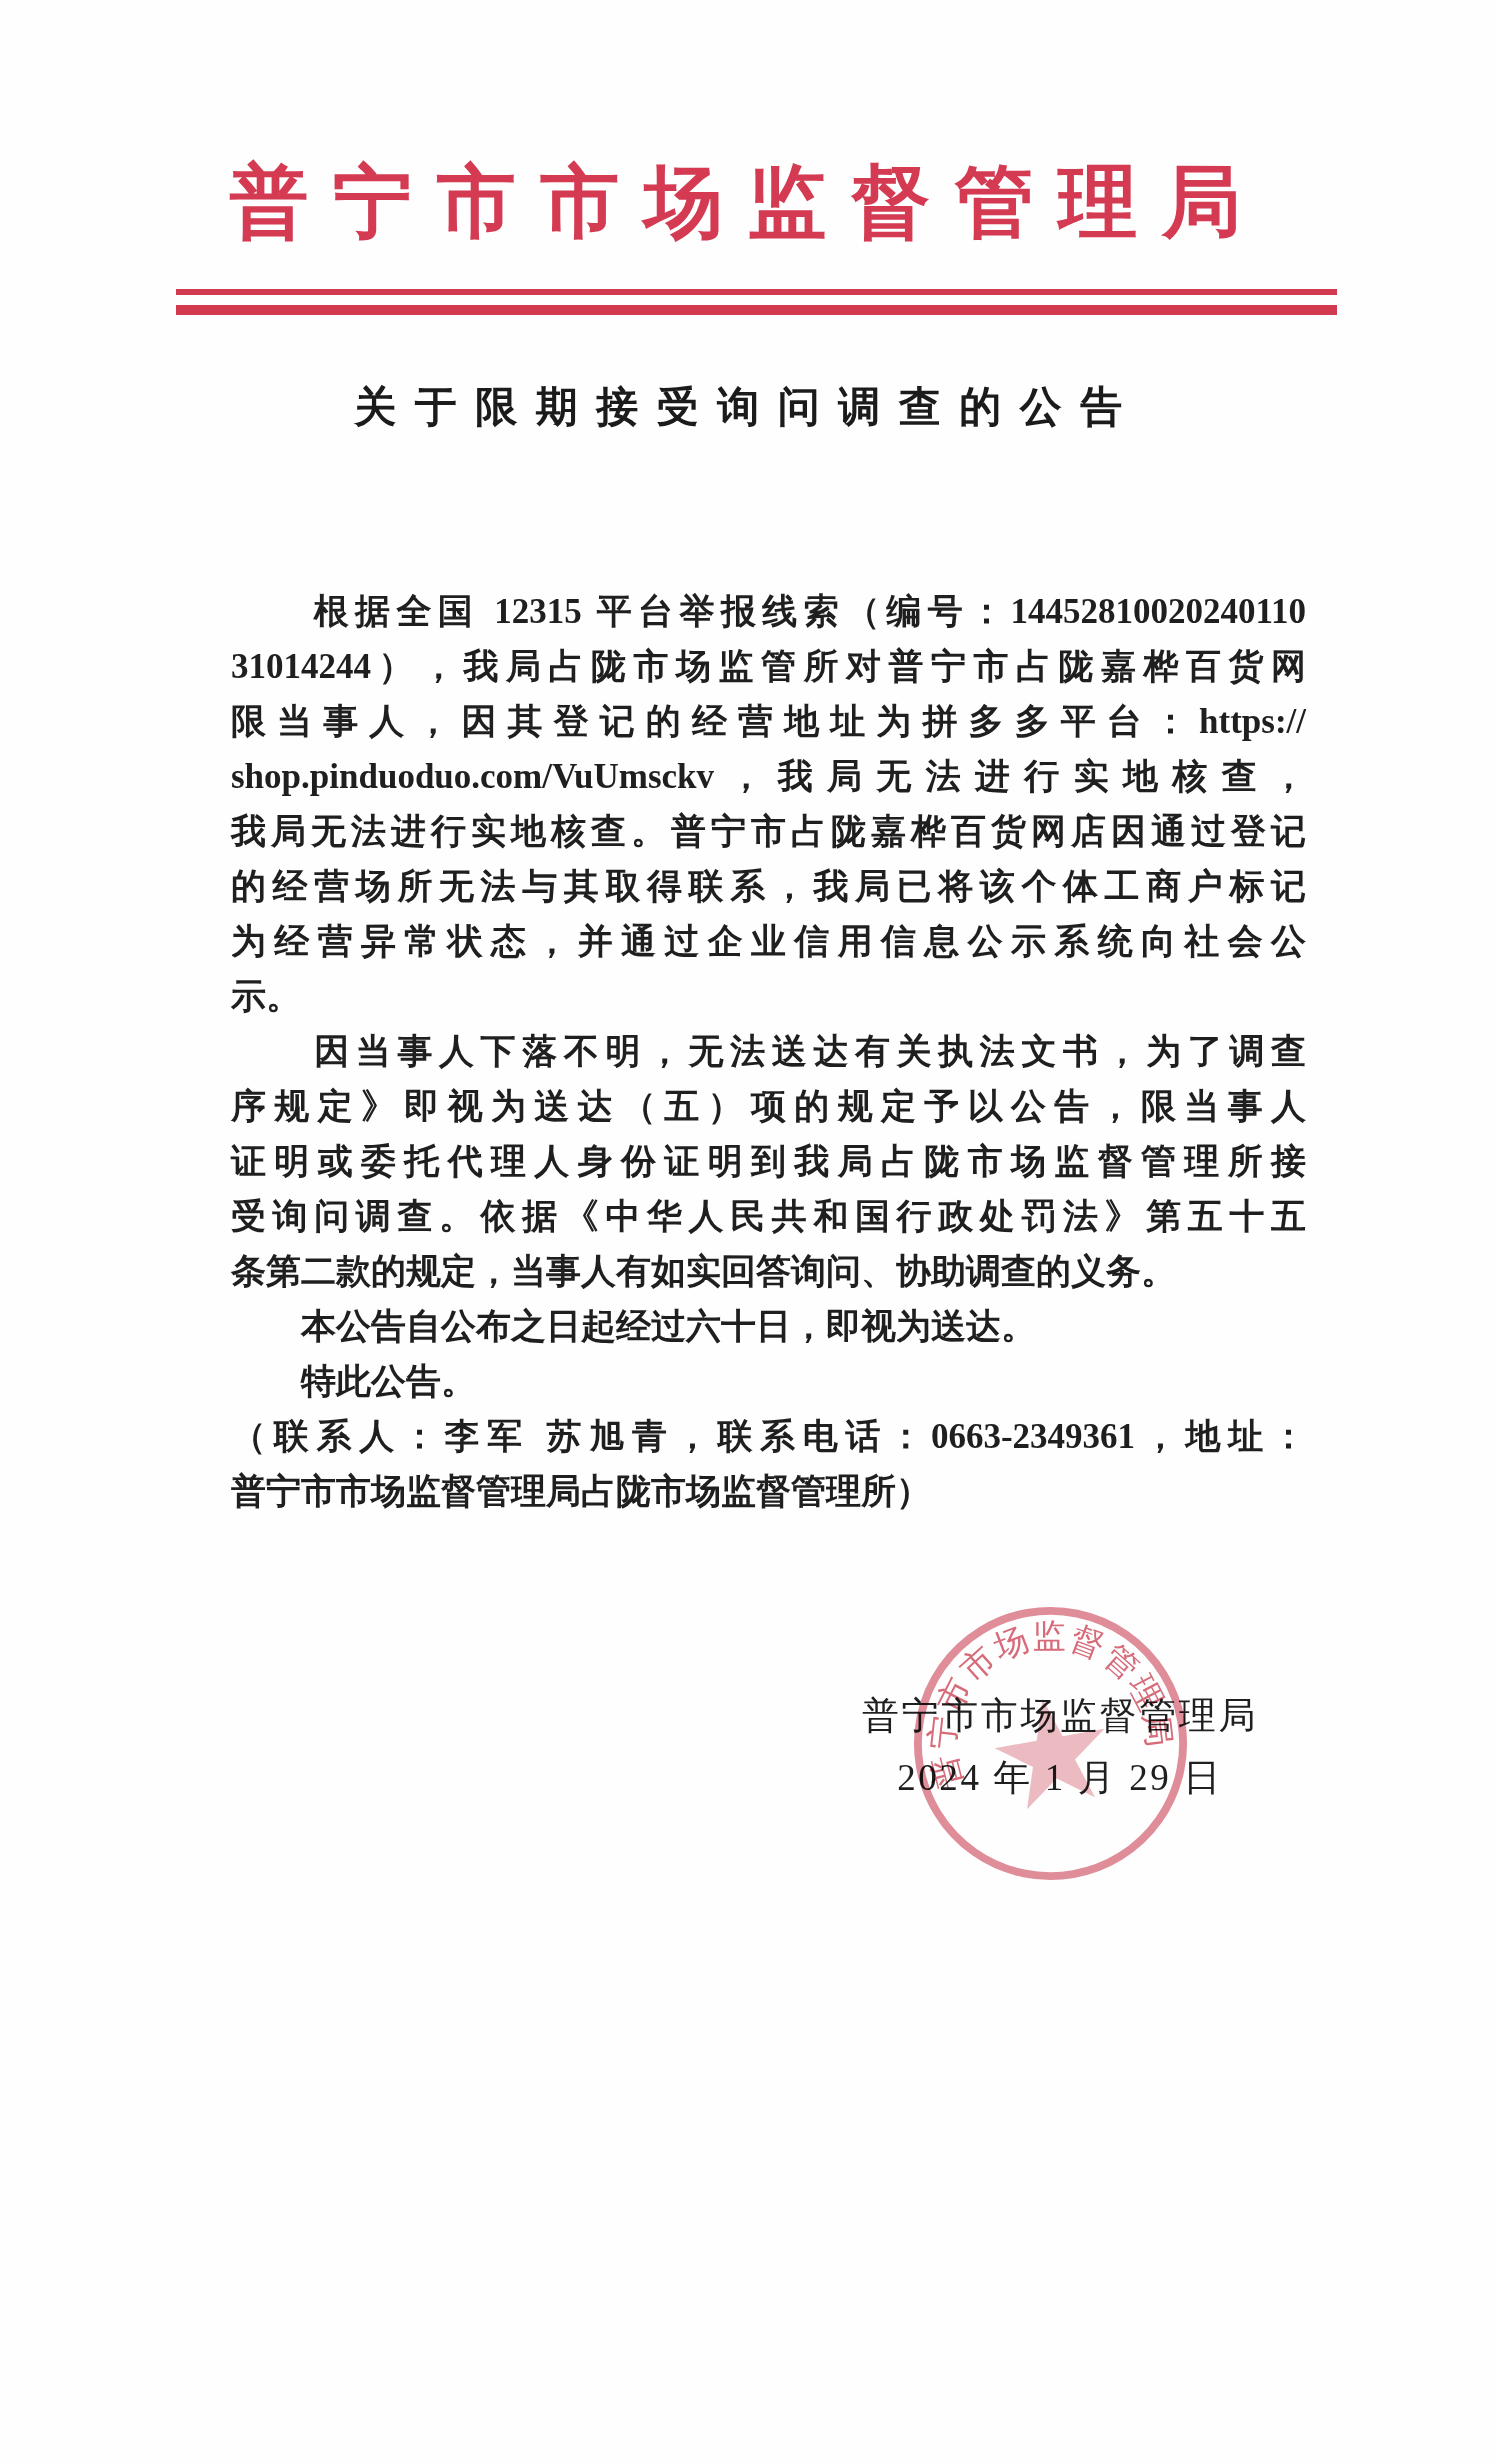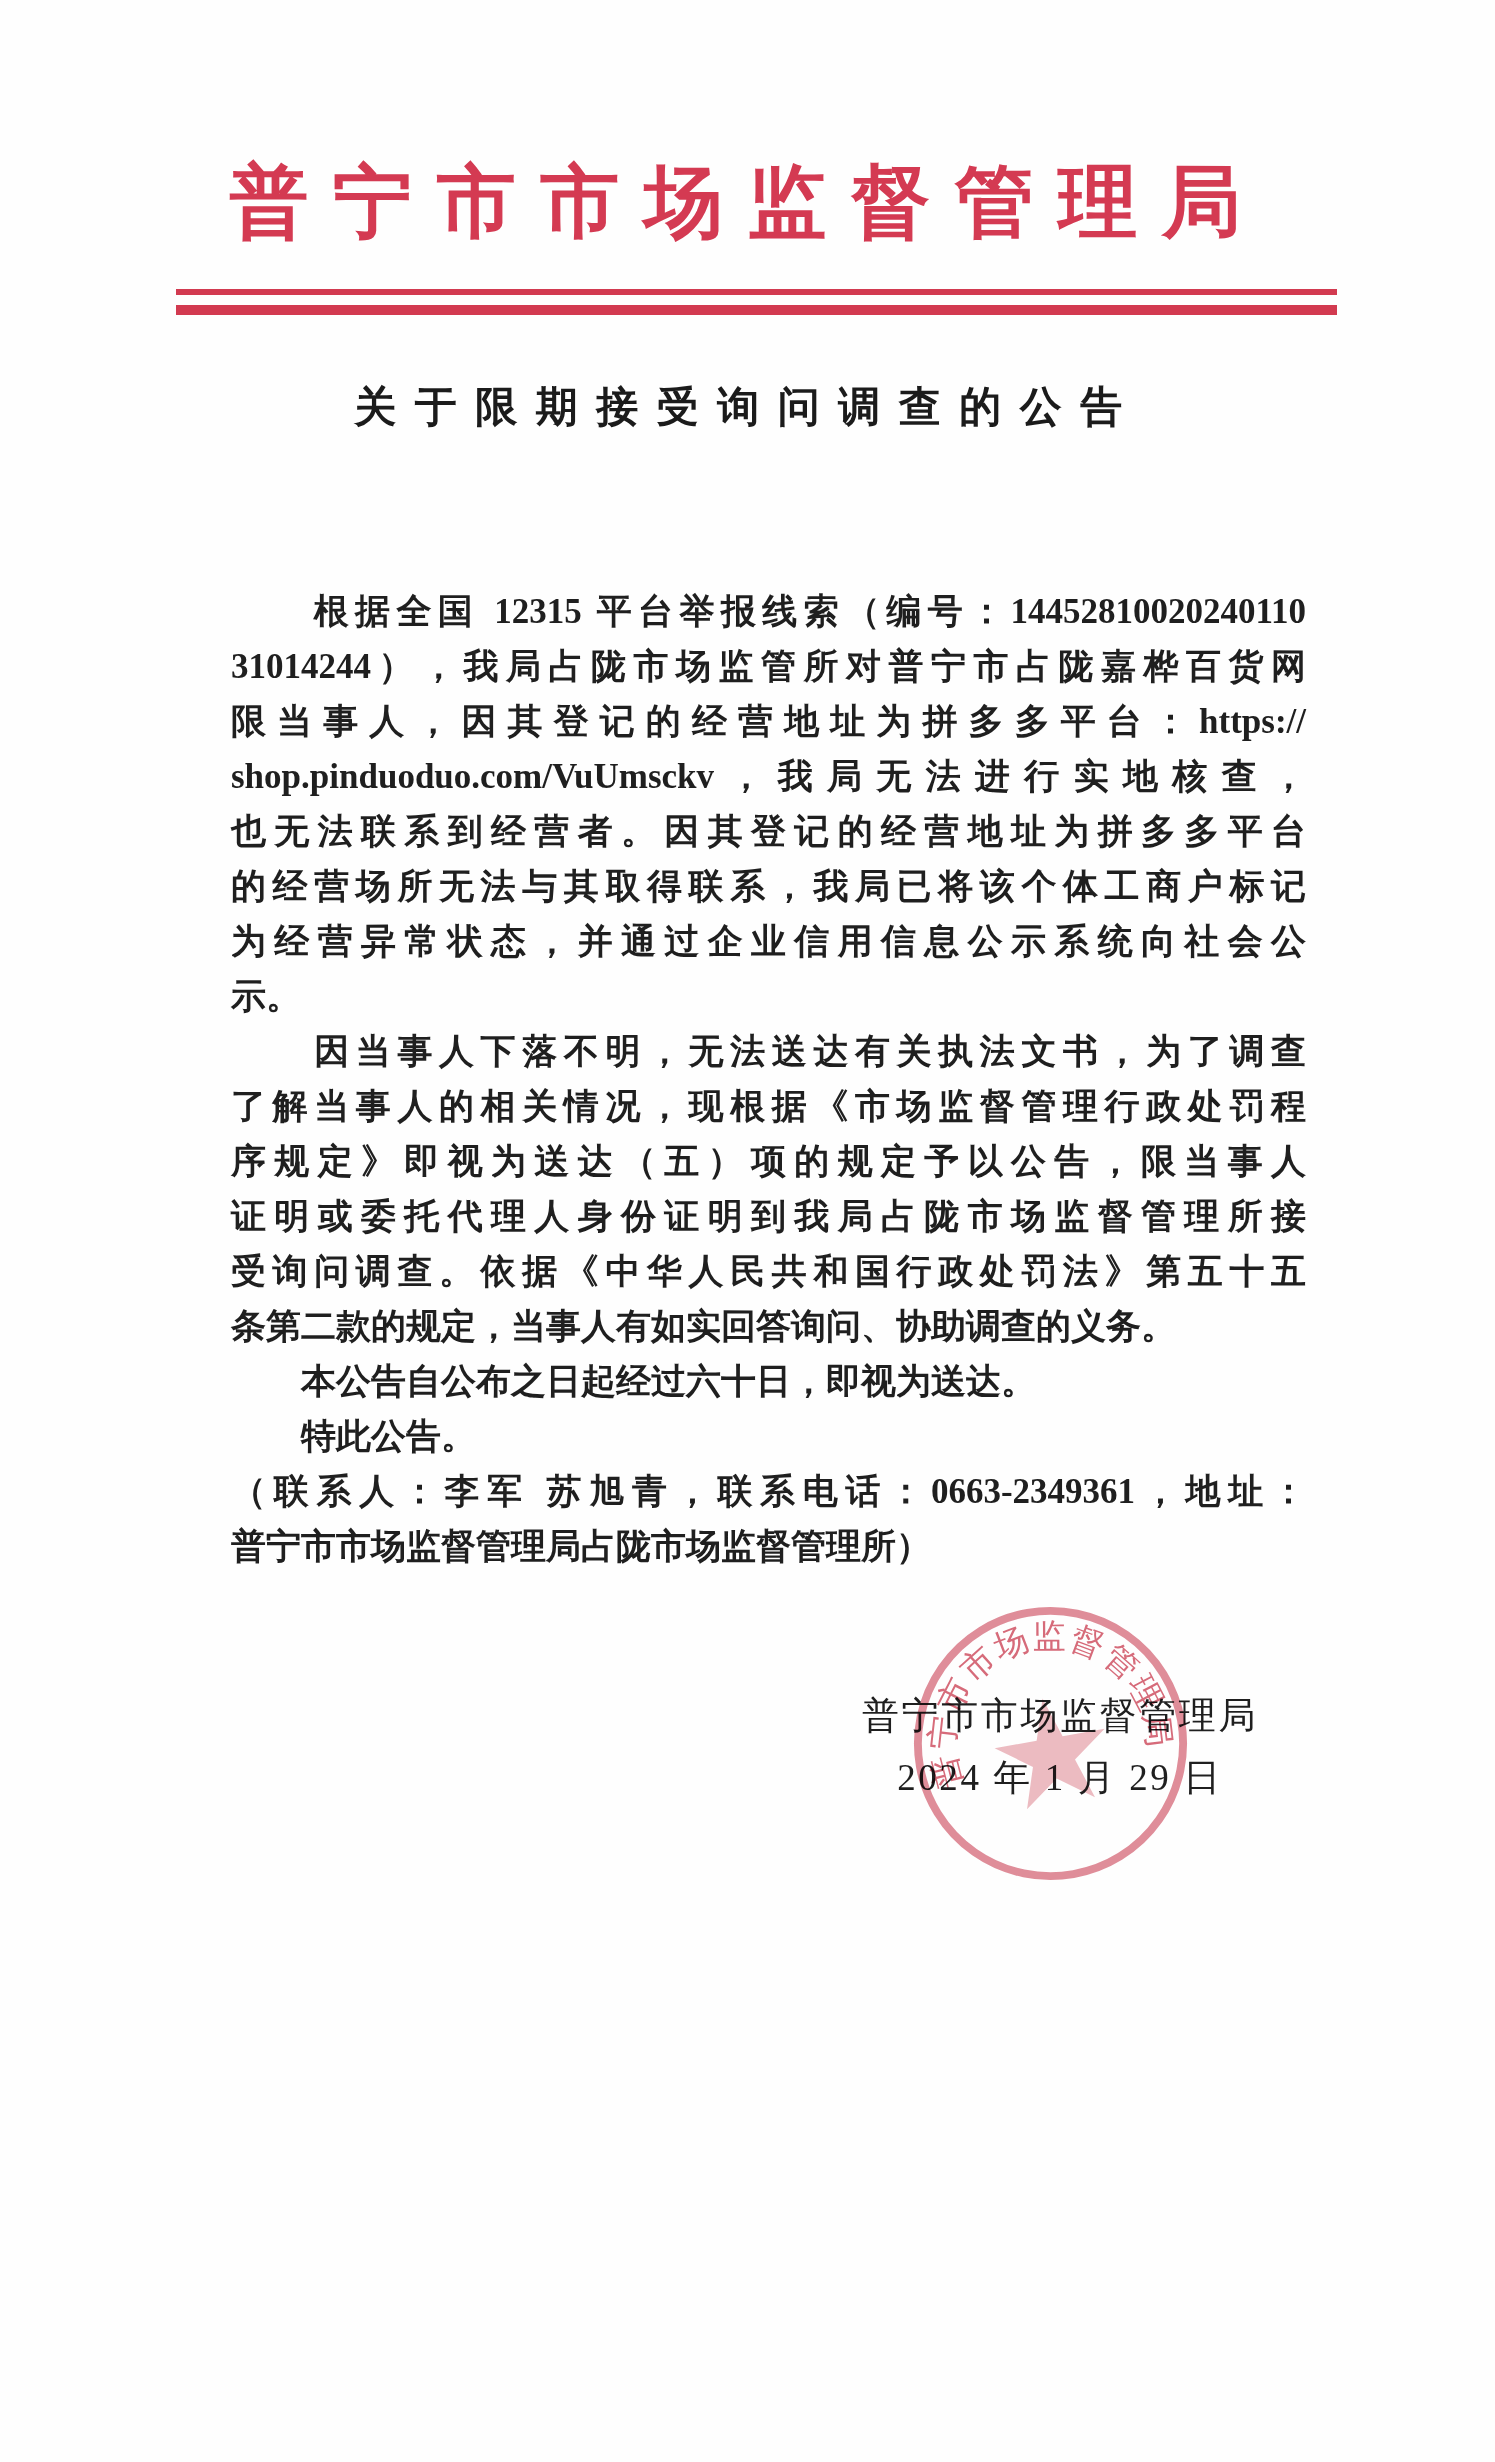--- a/index.html
+++ b/index.html
@@ -64,26 +64,25 @@
 <div class="rule rule-thin"></div>
 <div class="rule rule-thick"></div>
 
 <div class="doc-title">关于限期接受询问调查的公告</div>
 
 <div class="notice-body">
     <div class="body-line fill">　　根据全国 12315 平台举报线索（编号：14452810020240110</div>
     <div class="body-line fill">31014244），我局占陇市场监管所对普宁市占陇嘉桦百货网</div>
     <div class="body-line fill">限当事人，因其登记的经营地址为拼多多平台：https://</div>
     <div class="body-line fill">shop.pinduoduo.com/VuUmsckv，我局无法进行实地核查，</div>
-    <div class="body-line fill">也无法联系到经营者。因其登记的经营地址为拼多多平台</div>
+    <div class="body-line fill">我局无法进行实地核查。普宁市占陇嘉桦百货网店因通过登记</div>
     <div class="body-line fill">的经营场所无法与其取得联系，我局已将该个体工商户标记</div>
     <div class="body-line fill">为经营异常状态，并通过企业信用信息公示系统向社会公</div>
     <div class="body-line end">示。</div>
     <div class="body-line fill">　　因当事人下落不明，无法送达有关执法文书，为了调查</div>
-    <div class="body-line fill">了解当事人的相关情况，现根据《市场监督管理行政处罚程</div>
     <div class="body-line fill">序规定》即视为送达（五）项的规定予以公告，限当事人</div>
     <div class="body-line fill">证明或委托代理人身份证明到我局占陇市场监督管理所接</div>
     <div class="body-line fill">受询问调查。依据《中华人民共和国行政处罚法》第五十五</div>
     <div class="body-line end">条第二款的规定，当事人有如实回答询问、协助调查的义务。</div>
     <div class="body-line end">　　本公告自公布之日起经过六十日，即视为送达。</div>
     <div class="body-line end">　　特此公告。</div>
     <div class="body-line fill">（联系人：李军 苏旭青，联系电话：0663-2349361，地址：</div>
     <div class="body-line end">普宁市市场监督管理局占陇市场监督管理所）</div>
   </div>
 

